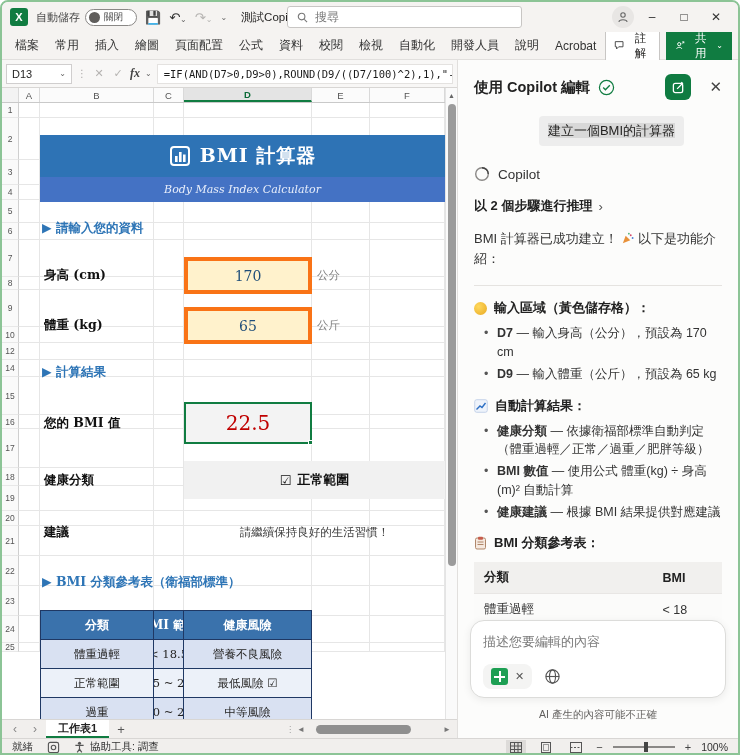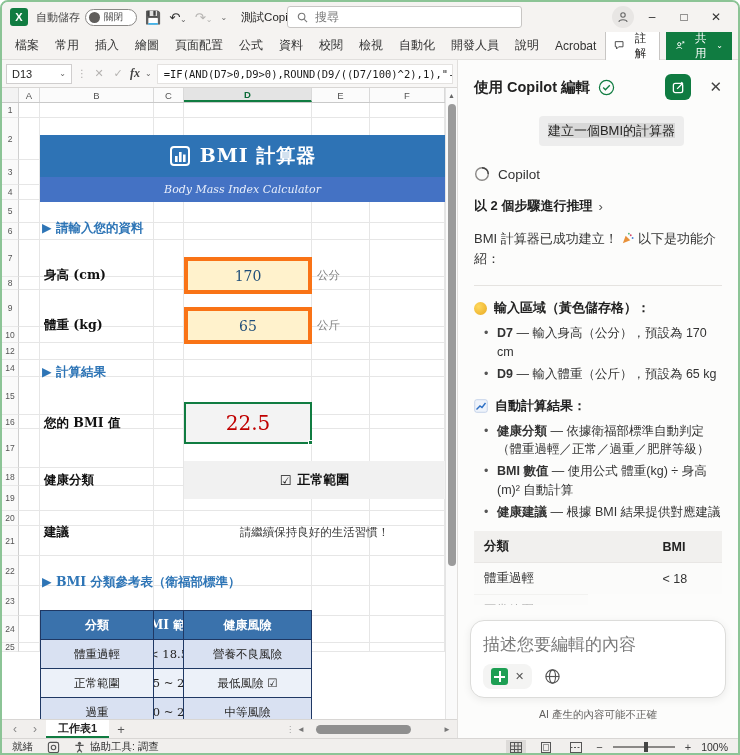--- a/index.html
+++ b/index.html
@@ -101,21 +101,21 @@
   .p-ul { list-style:none; margin:7px 0 0 10px; }
   .p-ul li { position:relative; padding-left:13px; font-size:12.5px; line-height:1.5; color:#333; margin-top:3px;}
   .p-ul li::before { content:"•"; position:absolute; left:0; color:#555; }
   .p-ul b { font-weight:bold; }
   .p-table { width:100%; border-collapse:collapse; margin-top:10px; font-size:12.5px; }
   .p-table th { background:#f1f0ee; font-weight:bold; text-align:left; padding:7px 10px; color:#222;}
   .p-table td { padding:7px 10px; border-top:1px solid #e8e6e4; background:#fbfbfa; color:#333;}
   .fade-row { opacity:.45; height:11px; overflow:hidden; display:block; }
 
   .composer { position:absolute; left:12px; right:12px; bottom:40px; background:#fff; border:1px solid #dcdcda; border-radius:14px; box-shadow:0 2px 8px rgba(0,0,0,.07); padding:12px 12px 10px 12px; height:78px; }
-  .composer .ph { color:#7a7a7a; font-size:17px; }
+  .composer .ph { color:#7a7a7a; font-size:13px; }
   .comp-tools { position:absolute; left:12px; bottom:8px; display:flex; align-items:center; gap:12px; }
   .ctx-chip { display:flex; align-items:center; gap:7px; background:#f4f4f3; border-radius:8px; padding:4px 8px; }
   .sheet-ico { width:17px; height:17px; background:#1d9f53; border-radius:3px; position:relative; }
   .sheet-ico::before, .sheet-ico::after { content:""; position:absolute; background:#fff; }
   .sheet-ico::before { left:3px; right:3px; top:8px; height:1.5px; }
   .sheet-ico::after { left:8px; top:3px; bottom:3px; width:1.5px; }
   .ctx-x { color:#555; font-size:11px; }
   .disclaimer { position:absolute; left:0; right:0; bottom:16px; text-align:center; font-size:10.5px; color:#605e5c; }
 
   
@@ -589,20 +589,29 @@
               <path d="M2.5 10.5 L6 7 L8 8.5 L11.5 4" fill="none" stroke="#2c6fc4" stroke-width="1.4"></path>
             </svg>
           <span>自動計算結果：</span>
         </div>
         <ul class="p-ul">
           <li><b>健康分類</b><span> — 依據衛福部標準自動判定（體重過輕／正常／過重／肥胖等級）</span></li>
           <li><b>BMI 數值</b><span> — 使用公式 體重(kg) ÷ 身高(m)² 自動計算</span></li>
           <li><b>健康建議</b><span> — 根據 BMI 結果提供對應建議</span></li>
         </ul>
 
+        <div class="sec-line">
+          <svg width="13" height="14" viewBox="0 0 13 14">
+              <rect x="1.5" y="2" width="10" height="11" rx="1.5" fill="#f5e9df" stroke="#b0876a" stroke-width="1"></rect>
+              <rect x="4" y="0.8" width="5" height="3" rx="1" fill="#c75c4a"></rect>
+              <line x1="3.5" y1="6" x2="9.5" y2="6" stroke="#b0876a" stroke-width="1"></line>
+              <line x1="3.5" y1="8.5" x2="9.5" y2="8.5" stroke="#b0876a" stroke-width="1"></line>
+            </svg>
+          <span>BMI 分類參考表：</span>
+        </div>
 
         <table class="p-table">
           <tbody>
               <tr>
             <th style="width:72%">分類</th>
             <th>BMI</th>
           </tr>
           <tr>
             <td>體重過輕</td>
             <td>&lt; 18</td>

